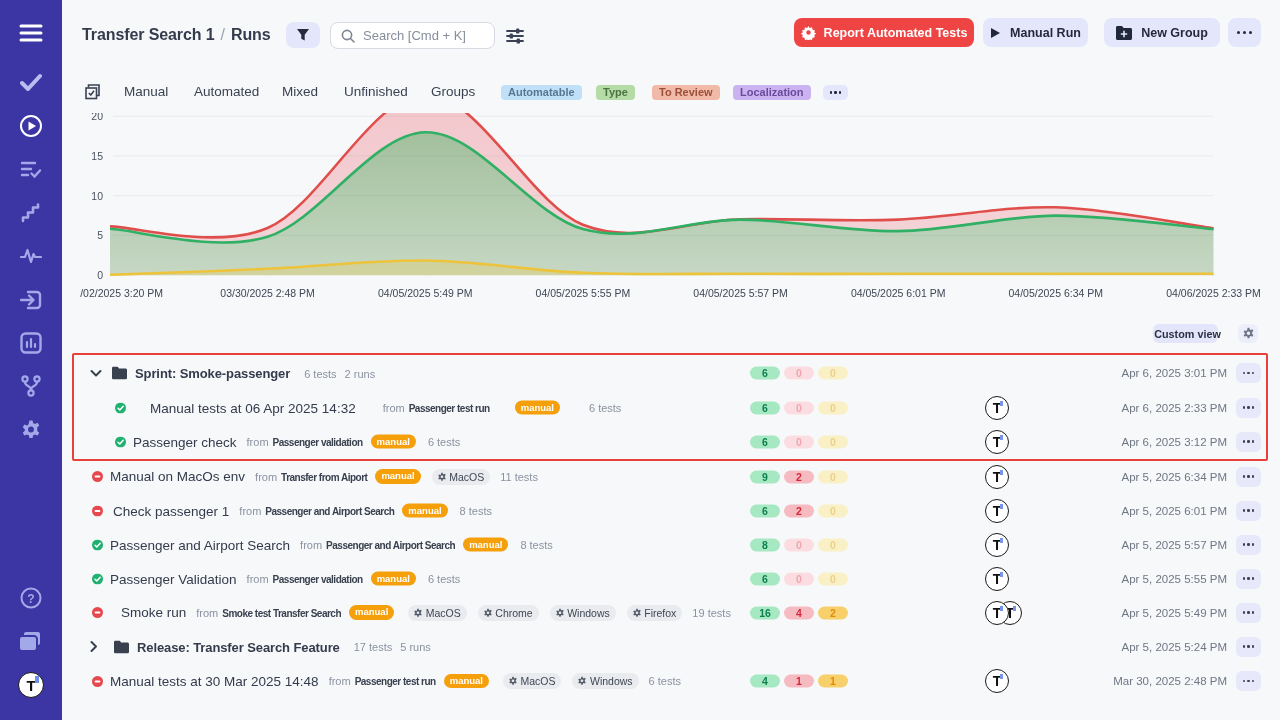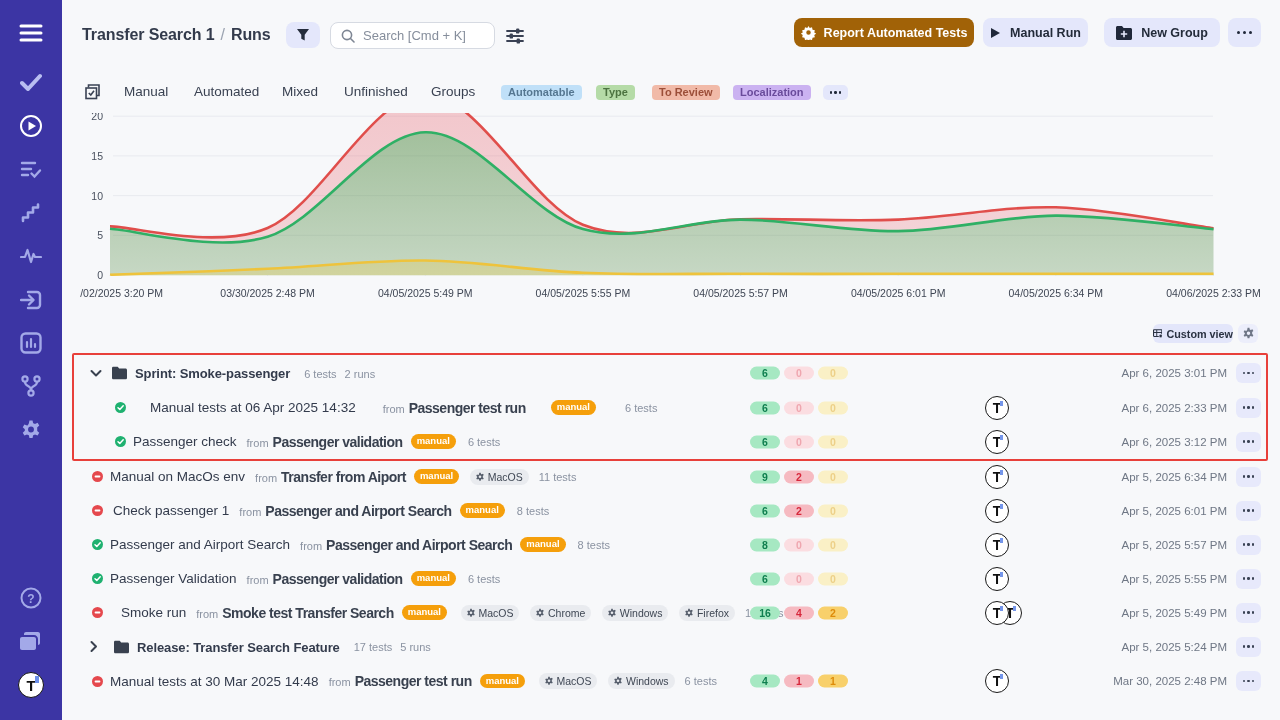--- a/index.html
+++ b/index.html
@@ -6,31 +6,31 @@
   body { font-family:"Liberation Sans", sans-serif; background:#f7f8fa; position:relative; }
   .abs { position:absolute; }
   
   #sidebar { position:absolute; left:0; top:0; width:62px; height:720px; background:#3c35a4; }
   .sic { position:absolute; left:31px; transform:translate(-50%,-50%); display:flex; align-items:center; justify-content:center; }
   
   .title { font-size:16px; font-weight:bold; color:#333b4c; letter-spacing:-0.1px; }
   .title .sep { color:#9aa2b0; font-weight:normal; padding:0 6px; }
   .btn { position:absolute; display:flex; align-items:center; justify-content:center; border-radius:8px; font-size:12.5px; }
   .btn-lav { background:#e4e7fb; color:#232b3a; font-weight:bold; }
-  .btn-purple { background:#a16207; color:#fff; font-weight:bold; }
+  .btn-purple { background:#ef4444; color:#fff; font-weight:bold; }
   
   .tab { position:absolute; top:84px; height:16px; line-height:16px; font-size:13.5px; color:#3a4252; }
   .tag { position:absolute; top:84.5px; height:15px; line-height:15px; font-size:11px; font-weight:bold; border-radius:4px; padding:0 7px; }
   
   .row { position:absolute; left:62px; width:1218px; height:34px; }
   .rowc { position:absolute; top:50%; transform:translateY(-50%); display:flex; align-items:center; }
   .rtitle { font-size:13.5px; color:#333b4c; white-space:nowrap; }
   .gtitle { font-size:13px; font-weight:bold; color:#333b4c; white-space:nowrap; letter-spacing:-0.1px; }
   .from { font-size:11px; color:#8a92a1; margin-left:10px; white-space:nowrap; }
-  .from b { color:#39414f; margin-left:4px; font-size:14px; letter-spacing:-0.5px;margin-top:12px; }
+  .from b { color:#39414f; margin-left:4px; font-size:10px; letter-spacing:-0.5px;margin-top:12px; }
   .muted { font-size:11px; color:#8a92a1; white-space:nowrap; }
   .manual { background:#f59f0b; color:#fff; font-size:9.5px; font-weight:bold; height:14.5px; line-height:14.5px; border-radius:7.5px; padding:0 6px; margin-left:8px; }
   .chip { background:#e9ebef; color:#3f4754; font-size:10.5px; height:16px; border-radius:8px; padding:0 6px 0 5px; margin-left:11px; display:flex; align-items:center; gap:2.5px; }
   .pill { position:absolute; width:30px; height:13px; border-radius:7px; font-size:10.5px; font-weight:bold; text-align:center; line-height:13px; top:50%; transform:translateY(-50%); }
   .pg { left:688px; } .pp { left:722px; } .py { left:756px; }
   .pg0 { background:#a6e8c2; color:#0f7f4f; }
   .pp0 { background:#fbdde1; color:#efa6af; }
   .py0 { background:#faf0c6; color:#edd088; }
   .pp1 { background:#f6bac1; color:#d6283c; }
   .py1 { background:#f8d06b; color:#de8b0a; }
@@ -253,21 +253,21 @@
   <div class="xlab" style="left:112.6px;">03/30/2025 2:48 PM</div>
   <div class="xlab" style="left:270.3px;">04/05/2025 5:49 PM</div>
   <div class="xlab" style="left:427.9px;">04/05/2025 5:55 PM</div>
   <div class="xlab" style="left:585.6px;">04/05/2025 5:57 PM</div>
   <div class="xlab" style="left:743.2px;">04/05/2025 6:01 PM</div>
   <div class="xlab" style="left:900.8px;">04/05/2025 6:34 PM</div>
   <div class="xlab" style="left:1058.5px;">04/06/2025 2:33 PM</div>
 </div>
 <div id="table">
 
-  <div class="abs" style="left:1153px; top:324px; width:80px; height:19px; background:#e3e6fa; border-radius:6px; display:flex; align-items:center; justify-content:center; gap:4px; white-space:nowrap;">
+  <div class="abs" style="left:1153px; top:324px; width:65px; height:19px; background:#e3e6fa; border-radius:6px; display:flex; align-items:center; justify-content:center; gap:4px; white-space:nowrap;">
     <svg width="12" height="11" viewBox="0 0 12 11">
         <path fill="#2a3242" d="M0 1.5 C0 0.7 0.7 0 1.5 0 L10.5 0 C11.3 0 12 0.7 12 1.5 L12 8.5 C12 9.3 11.3 10 10.5 10 L1.5 10 C0.7 10 0 9.3 0 8.5 Z M1.4 3.6 L4.2 3.6 L4.2 1.3 L1.4 1.3 Z M5.4 3.6 L10.6 3.6 L10.6 1.3 L5.4 1.3 Z M1.4 8.7 L4.2 8.7 L4.2 4.8 L1.4 4.8 Z M5.4 8.7 L10.6 8.7 L10.6 4.8 L5.4 4.8 Z" fill-rule="evenodd"></path>
         <circle cx="9.8" cy="8.6" r="2.2" fill="#2a3242" stroke="#e3e6fa" stroke-width="0.8"></circle>
       </svg>
     <span style="font-size:10.8px; font-weight:bold; color:#2a3242;">Custom view</span>
   </div>
   <div class="abs" style="left:1238px; top:324px; width:20px; height:19px; background:#eceefb; border-radius:6px; display:flex; align-items:center; justify-content:center;">
     <svg width="13" height="13" viewBox="0 0 24 24">
         <path fill="#6f7787" d="M10.3 1.5 L13.7 1.5 L14.3 4.5 C15 4.7 15.7 5 16.3 5.4 L19.2 4.2 L21 7.2 L18.7 9.3 C18.8 9.9 18.8 10.5 18.8 11 L18.8 13 L21 15 L19.2 18 L16.3 16.8 C15.7 17.2 15 17.5 14.3 17.7 L13.7 20.7 L10.3 20.7 L9.7 17.7 C9 17.5 8.3 17.2 7.7 16.8 L4.8 18 L3 15 L5.3 12.9 C5.2 12.3 5.2 11.7 5.3 11.1 L3 9 L4.8 6 L7.7 7.2 C8.3 6.8 9 6.5 9.7 4.5 Z M12 8.2 A3.2 3.2 0 1 0 12 14.6 A3.2 3.2 0 1 0 12 8.2 Z" fill-rule="evenodd"></path>
       </svg>

